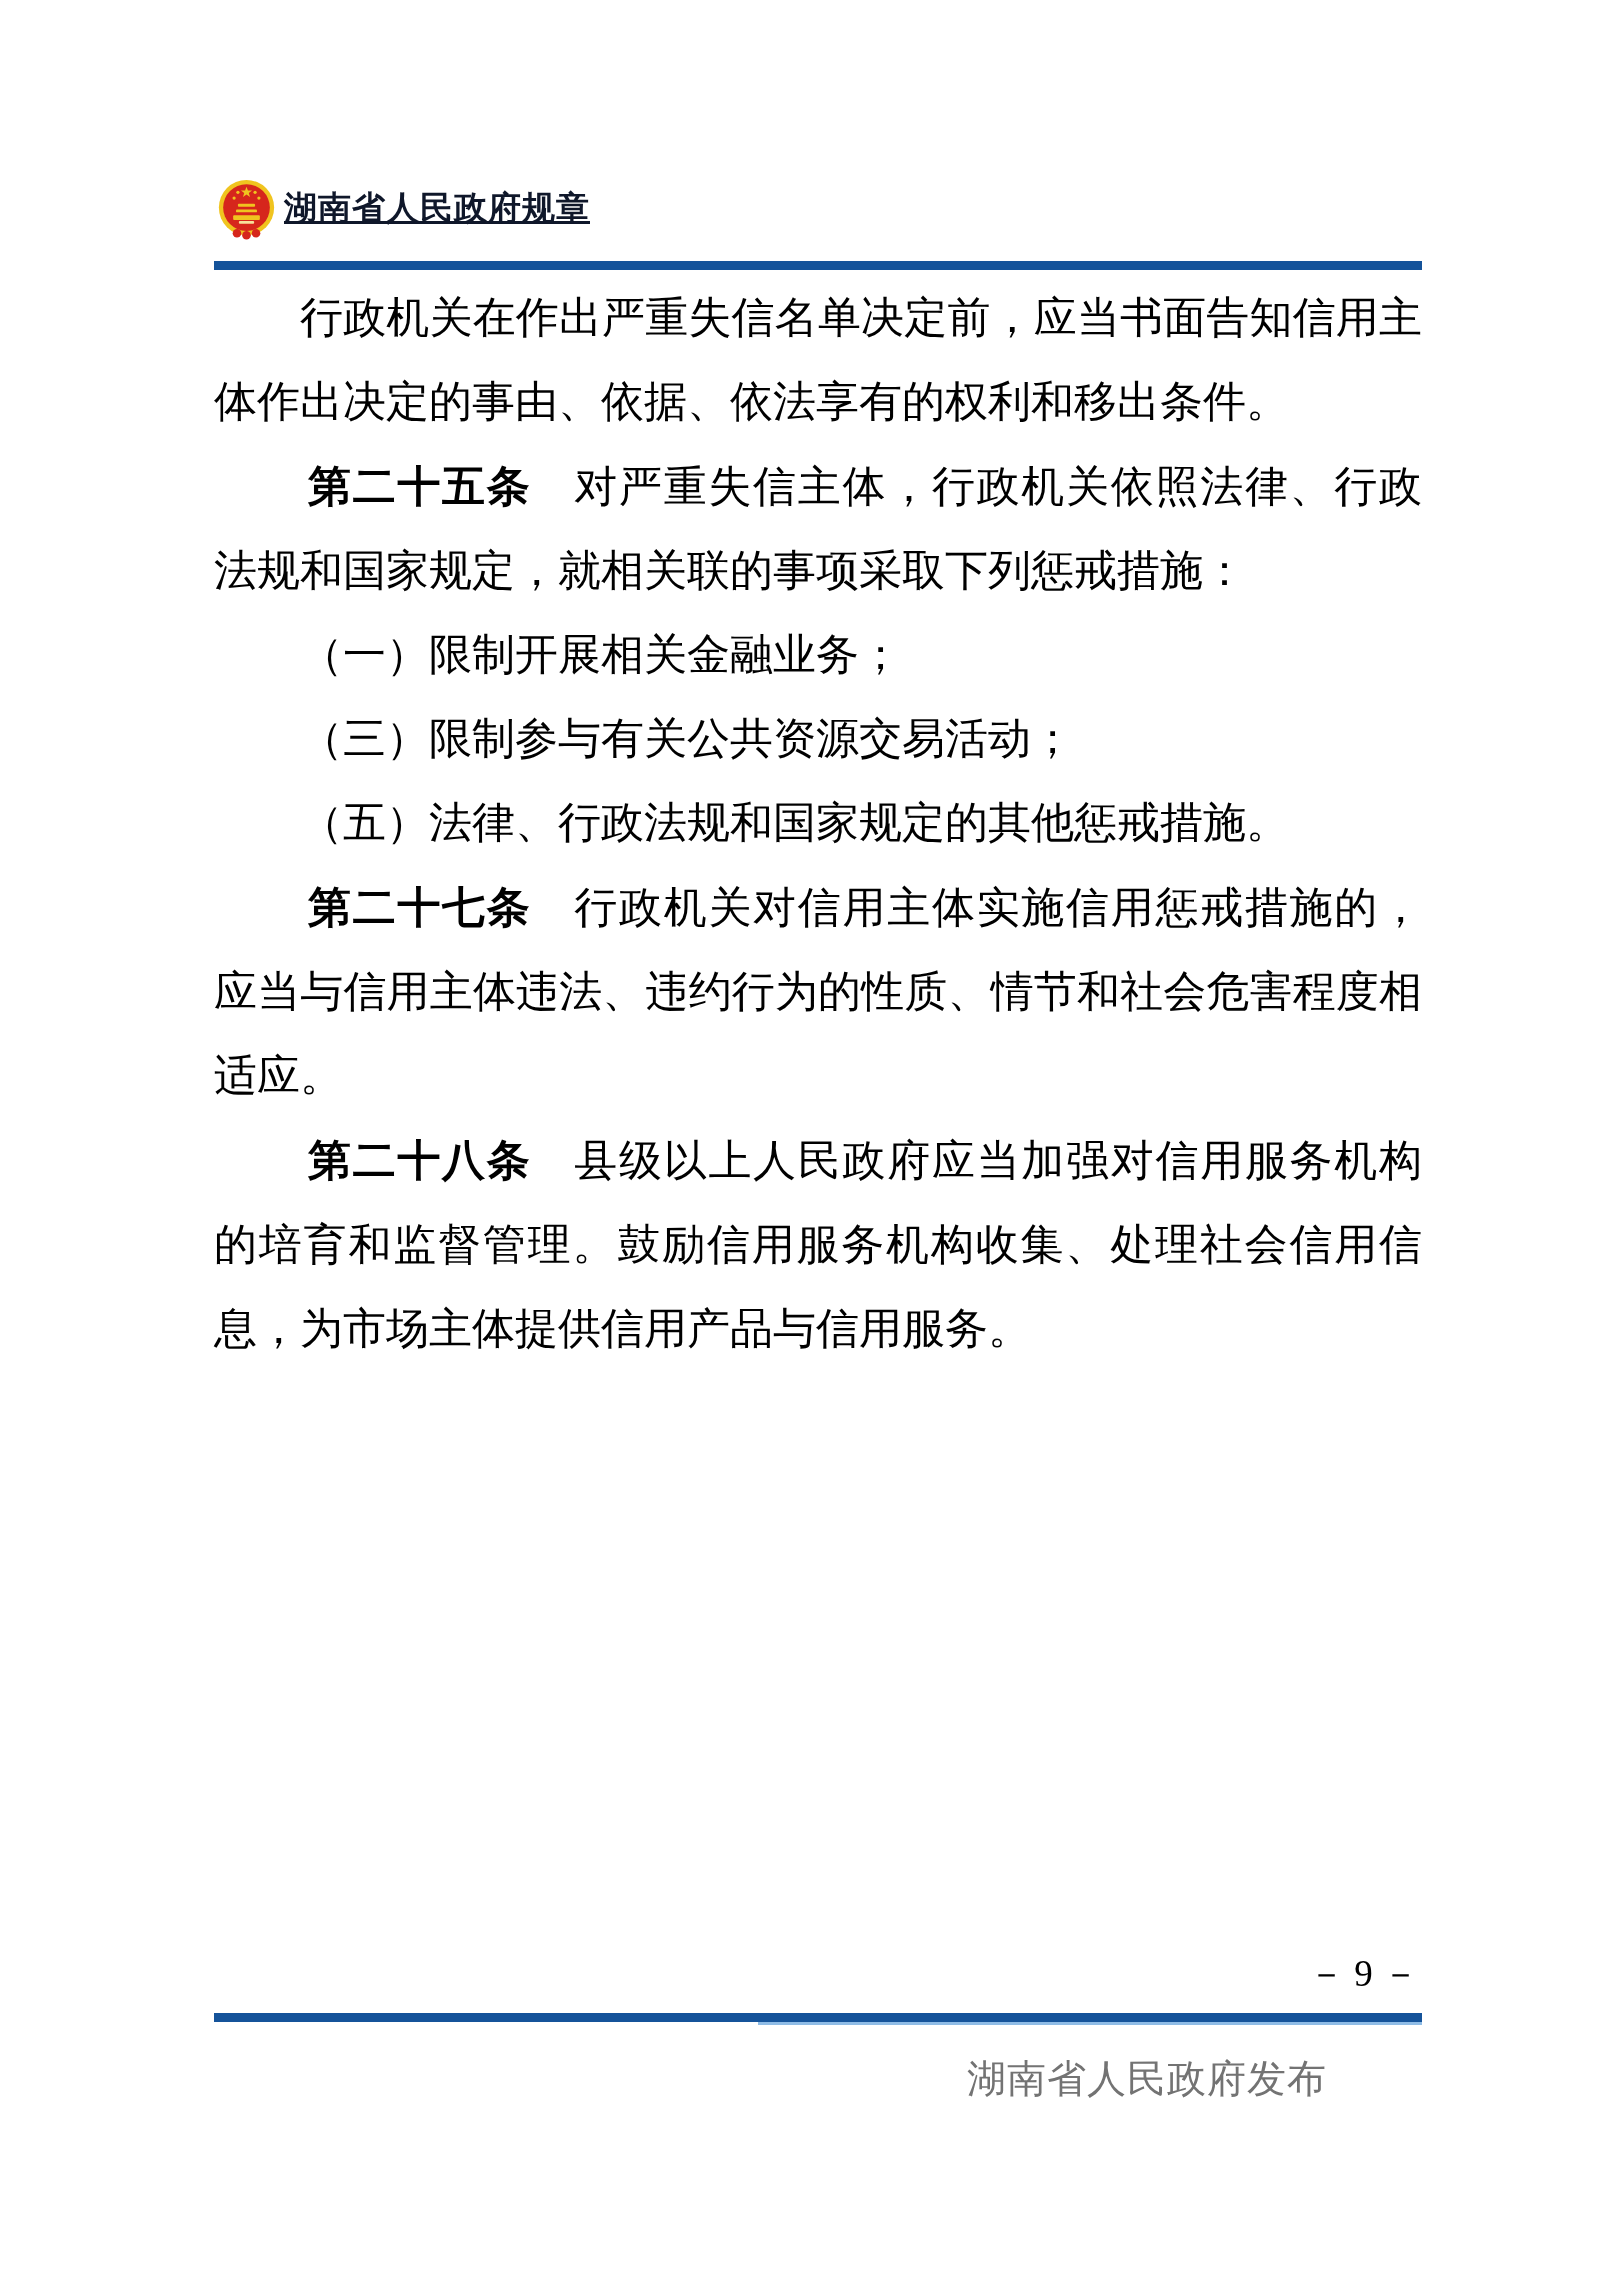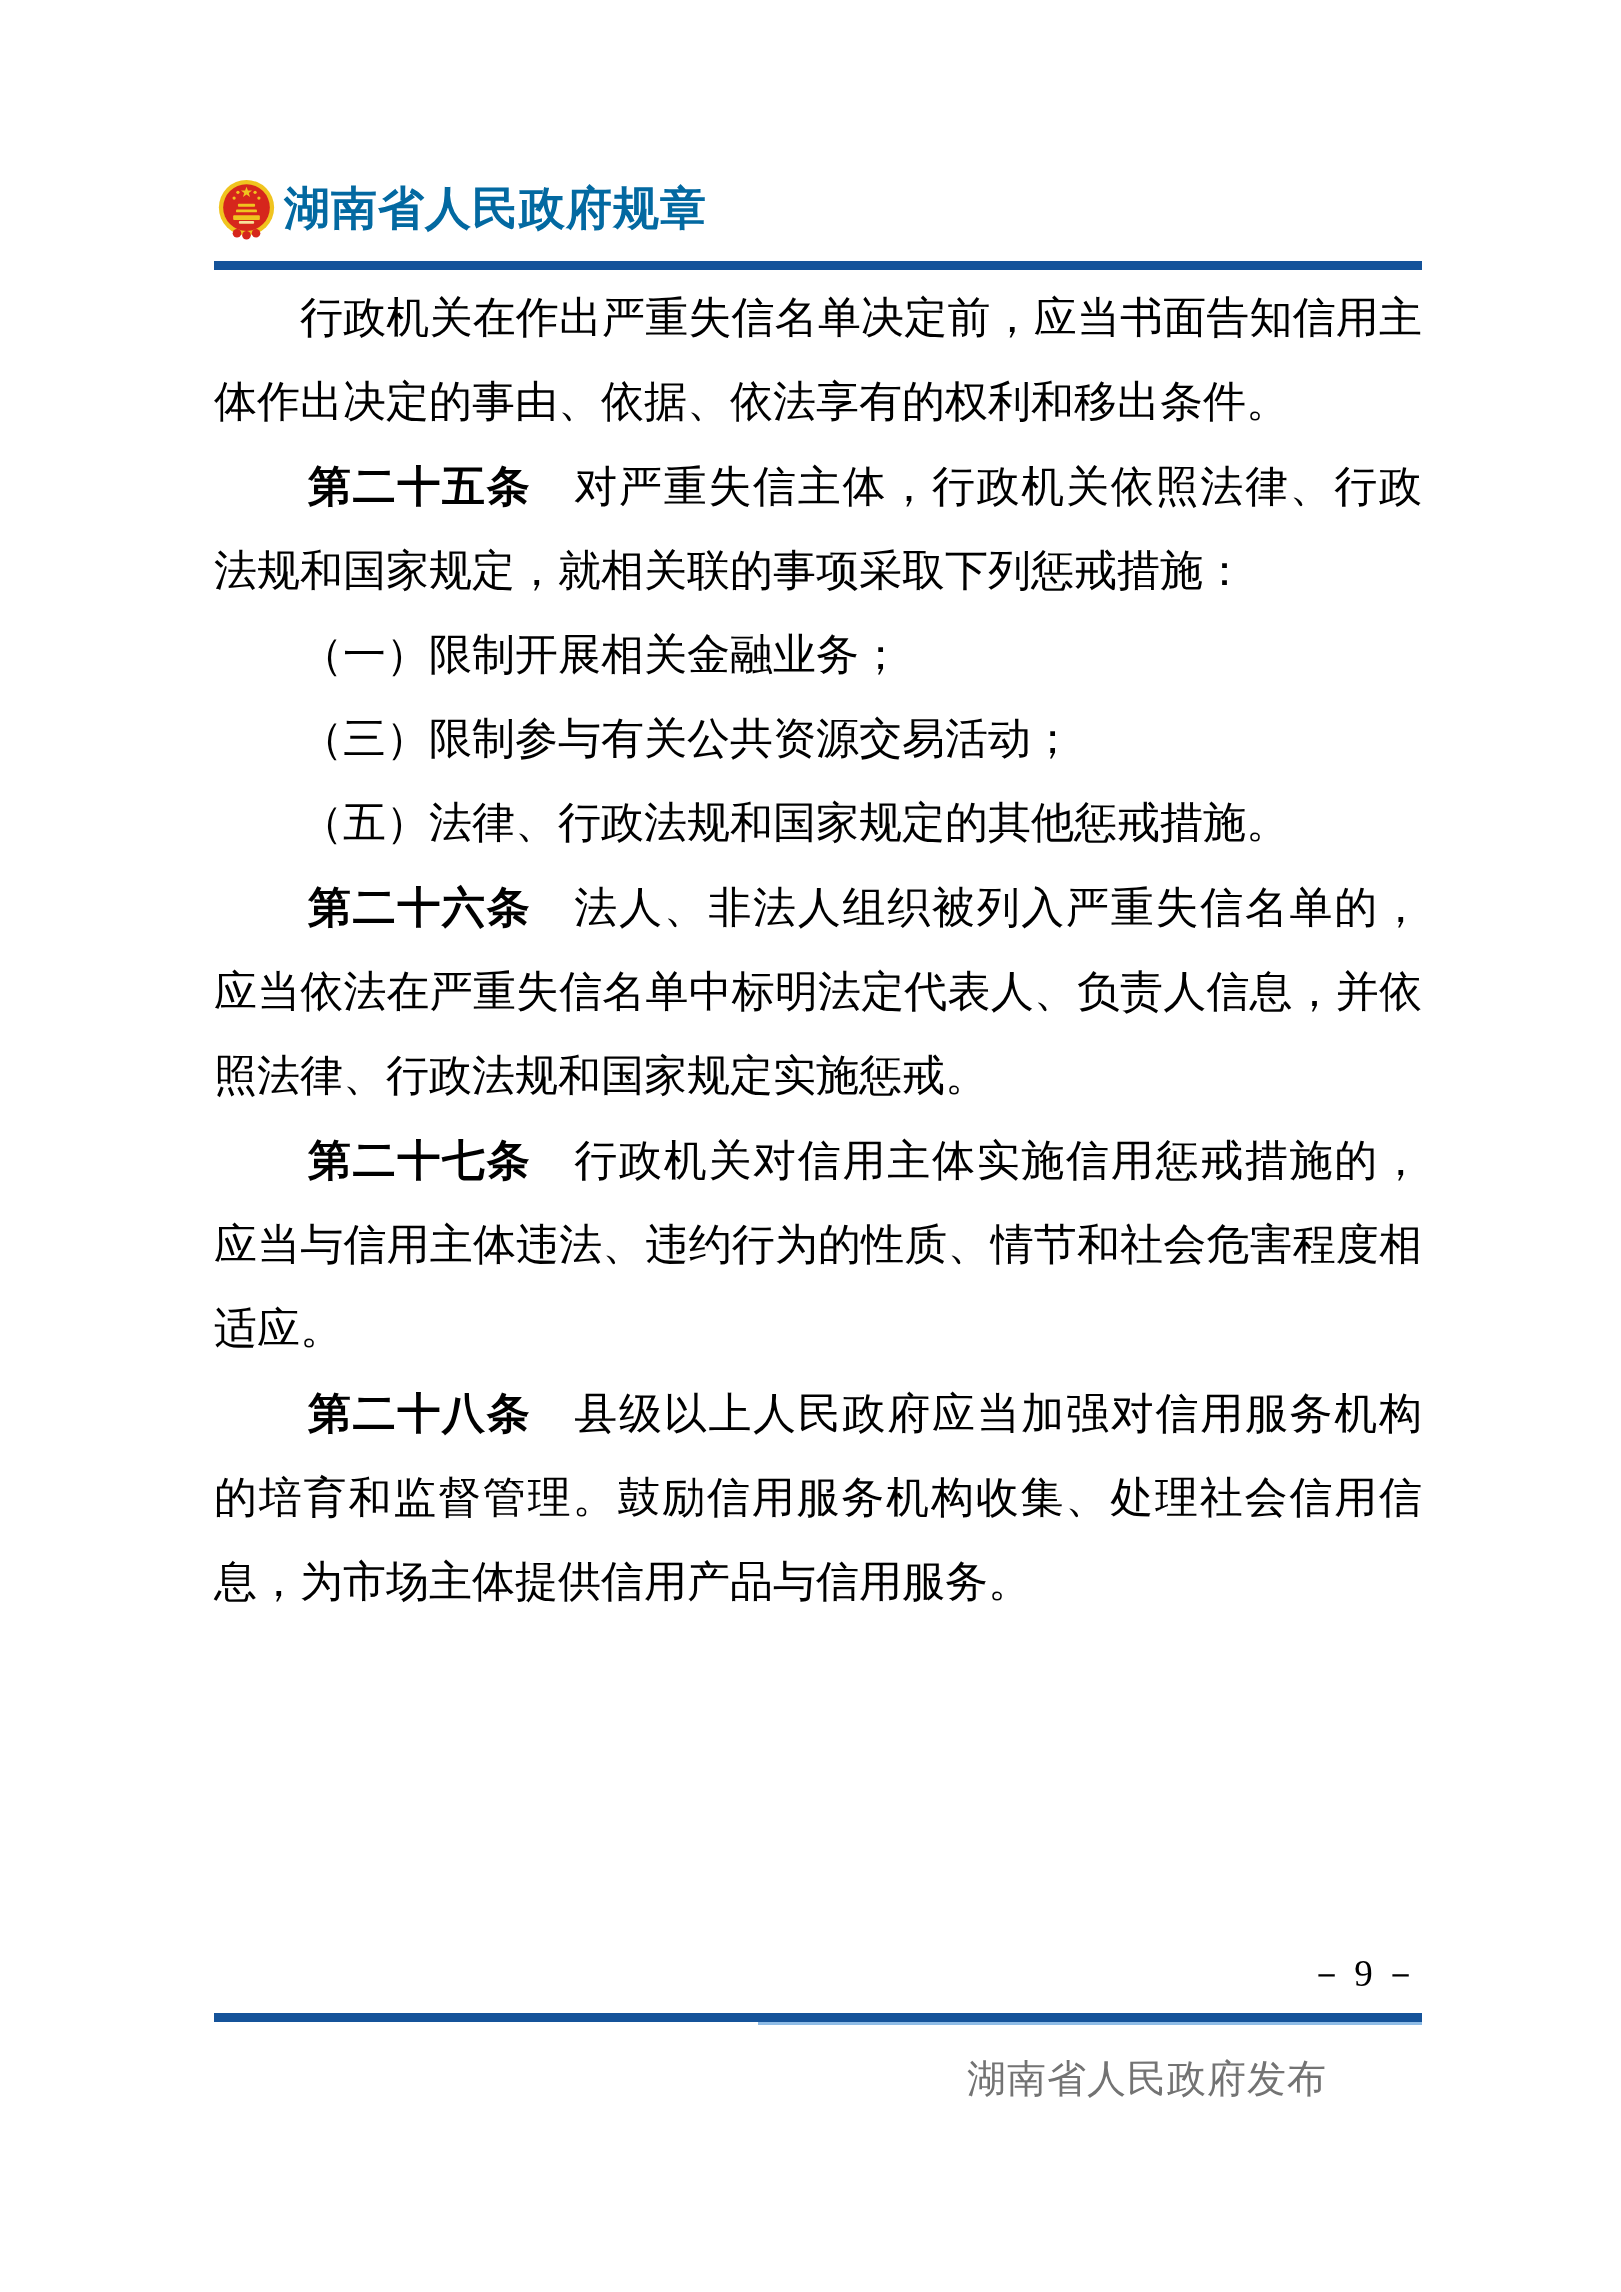--- a/index.html
+++ b/index.html
@@ -12,22 +12,22 @@
     color:#000;
   }
   
   .hdr-emblem{
     position:absolute;left:216px;top:178px;width:61px;height:63px;
   }
   .hdr-title{
     position:absolute;left:284px;top:178px;height:61px;
     display:flex;align-items:center;
     font-family:"Liberation Sans","DejaVu Sans",sans-serif;
-    font-weight:bold;font-size:46px;color:#0369a1;
-    letter-spacing:1px;white-space:nowrap;
+    font-weight:bold;font-size:33px;color:#0f172a;
+    letter-spacing:1px;white-space:nowrap;text-decoration:underline;
   }
   .hdr-rule{
     position:absolute;left:214px;top:261px;width:1208px;height:8.8px;
     background:#15539A;
   }
   
   .doc-body{
     position:absolute;left:214px;top:276px;width:1208px;
     font-size:43px;line-height:84px;text-align:justify;
     font-family:"Liberation Serif","DejaVu Serif",serif;
@@ -86,21 +86,20 @@
   </div>
   <div class="hdr-title">湖南省人民政府规章</div>
   <div class="hdr-rule"></div>
 
   <div class="doc-body">
       <p class="para"><span>行政机关在作出严重失信名单决定前，应当书面告知信用主体作出决定的事由、依据、依法享有的权利和移出条件。</span></p>
       <p class="para"><b class="art">第二十五条</b><span class="head-gap"></span><span>对严重失信主体，行政机关依照法律、行政法规和国家规定，就相关联的事项采取下列惩戒措施：</span></p>
       <p class="para"><span>（一）限制开展相关金融业务；</span></p>
       <p class="para"><span>（三）限制参与有关公共资源交易活动；</span></p>
       <p class="para"><span>（五）法律、行政法规和国家规定的其他惩戒措施。</span></p>
-      <p class="para"><b class="art">第二十六条</b><span class="head-gap"></span><span>法人、非法人组织被列入严重失信名单的，应当依法在严重失信名单中标明法定代表人、负责人信息，并依照法律、行政法规和国家规定实施惩戒。</span></p>
       <p class="para"><b class="art">第二十七条</b><span class="head-gap"></span><span>行政机关对信用主体实施信用惩戒措施的，应当与信用主体违法、违约行为的性质、情节和社会危害程度相适应。</span></p>
       <p class="para"><b class="art">第二十八条</b><span class="head-gap"></span><span>县级以上人民政府应当加强对信用服务机构的培育和监督管理。鼓励信用服务机构收集、处理社会信用信息，为市场主体提供信用产品与信用服务。</span></p>
     </div>
 
   <div class="page-number">－ 9 －</div>
   <div class="ftr-rule">
       <span class="rule-shadow"></span>
     </div>
   <div class="publisher">湖南省人民政府发布</div>
 

